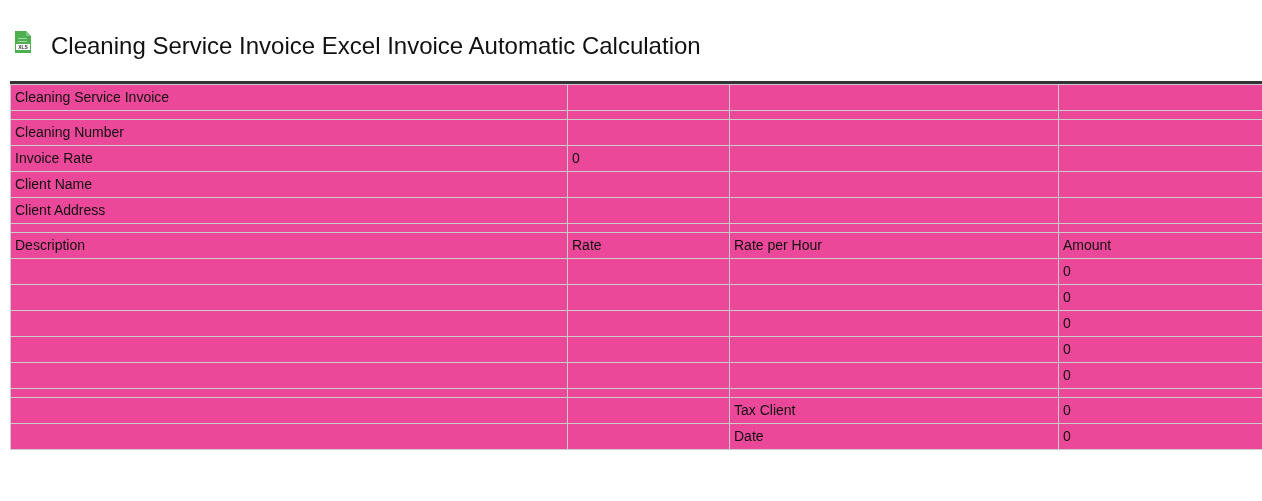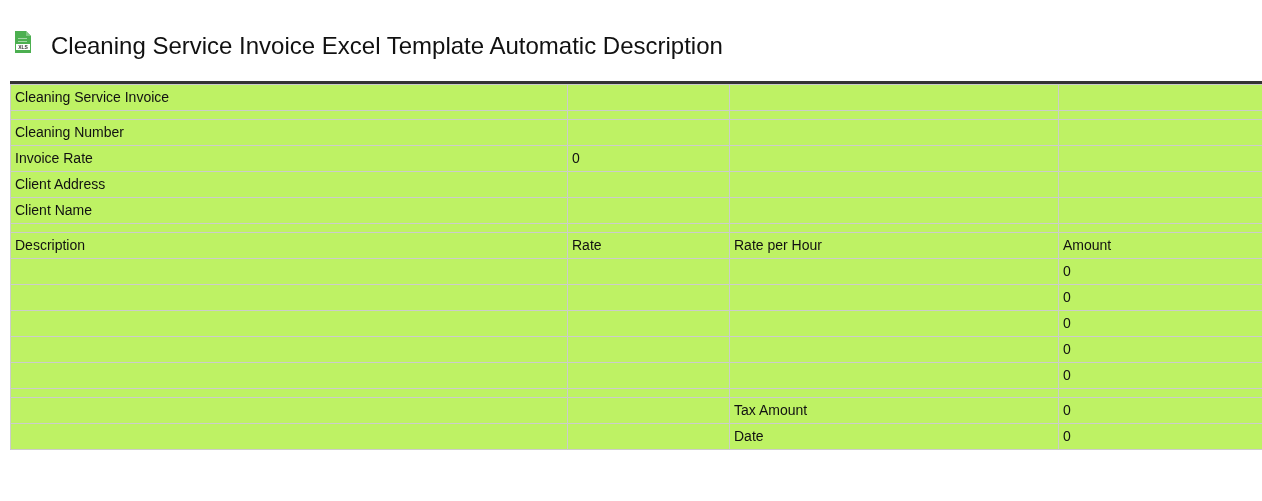--- a/index.html
+++ b/index.html
@@ -1,38 +1,38 @@
 <!DOCTYPE html>
 <html><head>
 <meta charset="utf-8">
 <style>
   html, body { margin:0; padding:0; background:#ffffff; }
   body { width:1262px; height:501px; overflow:hidden; font-family:"Liberation Sans", sans-serif; color:#111; }
   .title-bar { position:absolute; left:0; top:0; width:1262px; height:80px; }
   .xls-icon { position:absolute; left:13px; top:31px; width:20px; height:22px; }
   .page-title { position:absolute; left:51px; top:31px; font-size:24px; line-height:30px; color:#111; white-space:nowrap; }
   .sheet { position:absolute; left:10px; top:81px; width:1252px; border-top:3px solid #333; }
-  table { border-collapse:collapse; table-layout:fixed; width:1252px; background:#bef264; }
+  table { border-collapse:collapse; table-layout:fixed; width:1252px; background:#ec4899; }
   td { border:1px solid #cccccc; font-size:14px; padding:0 4px; height:25px; line-height:25px; white-space:nowrap; overflow:hidden; color:#111; }
   tr.spacer td { height:8px; line-height:8px; padding:0; }
   col.c1 { width:557px; } col.c2 { width:162px; } col.c3 { width:329px; } col.c4 { width:204px; }
 </style>
 </head>
 <body>
 
 <div class="title-bar">
   <svg class="xls-icon" viewBox="0 0 20 22">
     <path d="M2 0 H13 L18 5 V22 H2 Z" fill="#4caf50"></path>
     <path d="M13 0 L18 5 H13 Z" fill="#81c784"></path>
     <rect x="5" y="7" width="9" height="1" fill="#a5d6a7"></rect>
     <rect x="5" y="10" width="9" height="1" fill="#a5d6a7"></rect>
     <rect x="3" y="13" width="14" height="6" fill="#ffffff"></rect>
     <text x="10" y="18" font-size="5" text-anchor="middle" fill="#333" font-family="Liberation Sans, sans-serif" font-weight="bold">XLS</text>
   </svg>
-  <div class="page-title">Cleaning Service Invoice Excel Template Automatic Description</div>
+  <div class="page-title">Cleaning Service Invoice Excel Invoice Automatic Calculation</div>
 </div>
 
 <div class="sheet">
   <table>
     <colgroup>
         <col class="c1">
         <col class="c2">
         <col class="c3">
         <col class="c4">
       </colgroup>
@@ -55,27 +55,27 @@
         <td></td>
         <td></td>
       </tr>
       <tr>
         <td>Invoice Rate</td>
         <td>0</td>
         <td></td>
         <td></td>
       </tr>
       <tr>
-        <td>Client Address</td>
+        <td>Client Name</td>
         <td></td>
         <td></td>
         <td></td>
       </tr>
       <tr>
-        <td>Client Name</td>
+        <td>Client Address</td>
         <td></td>
         <td></td>
         <td></td>
       </tr>
       <tr class="spacer">
           <td></td>
           <td></td>
           <td></td>
           <td></td>
         </tr>
@@ -117,21 +117,21 @@
       </tr>
       <tr class="spacer">
           <td></td>
           <td></td>
           <td></td>
           <td></td>
         </tr>
       <tr>
         <td></td>
         <td></td>
-        <td>Tax Amount</td>
+        <td>Tax Client</td>
         <td>0</td>
       </tr>
       <tr>
         <td></td>
         <td></td>
         <td>Date</td>
         <td>0</td>
       </tr>
     </tbody>
   </table>

